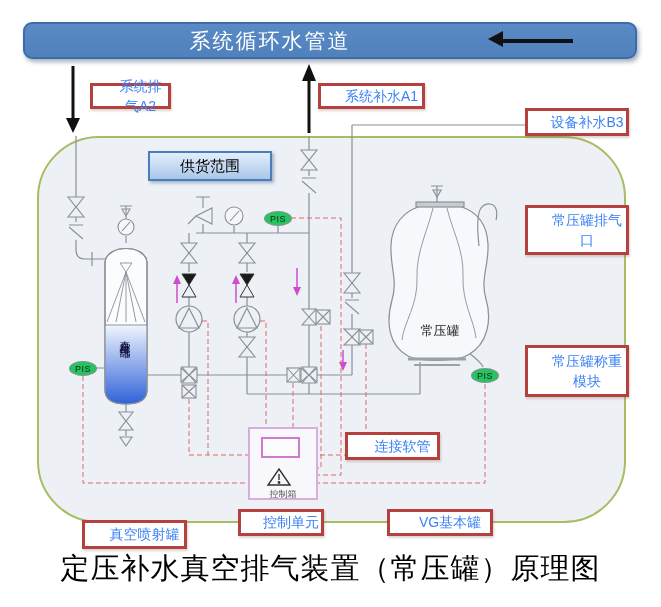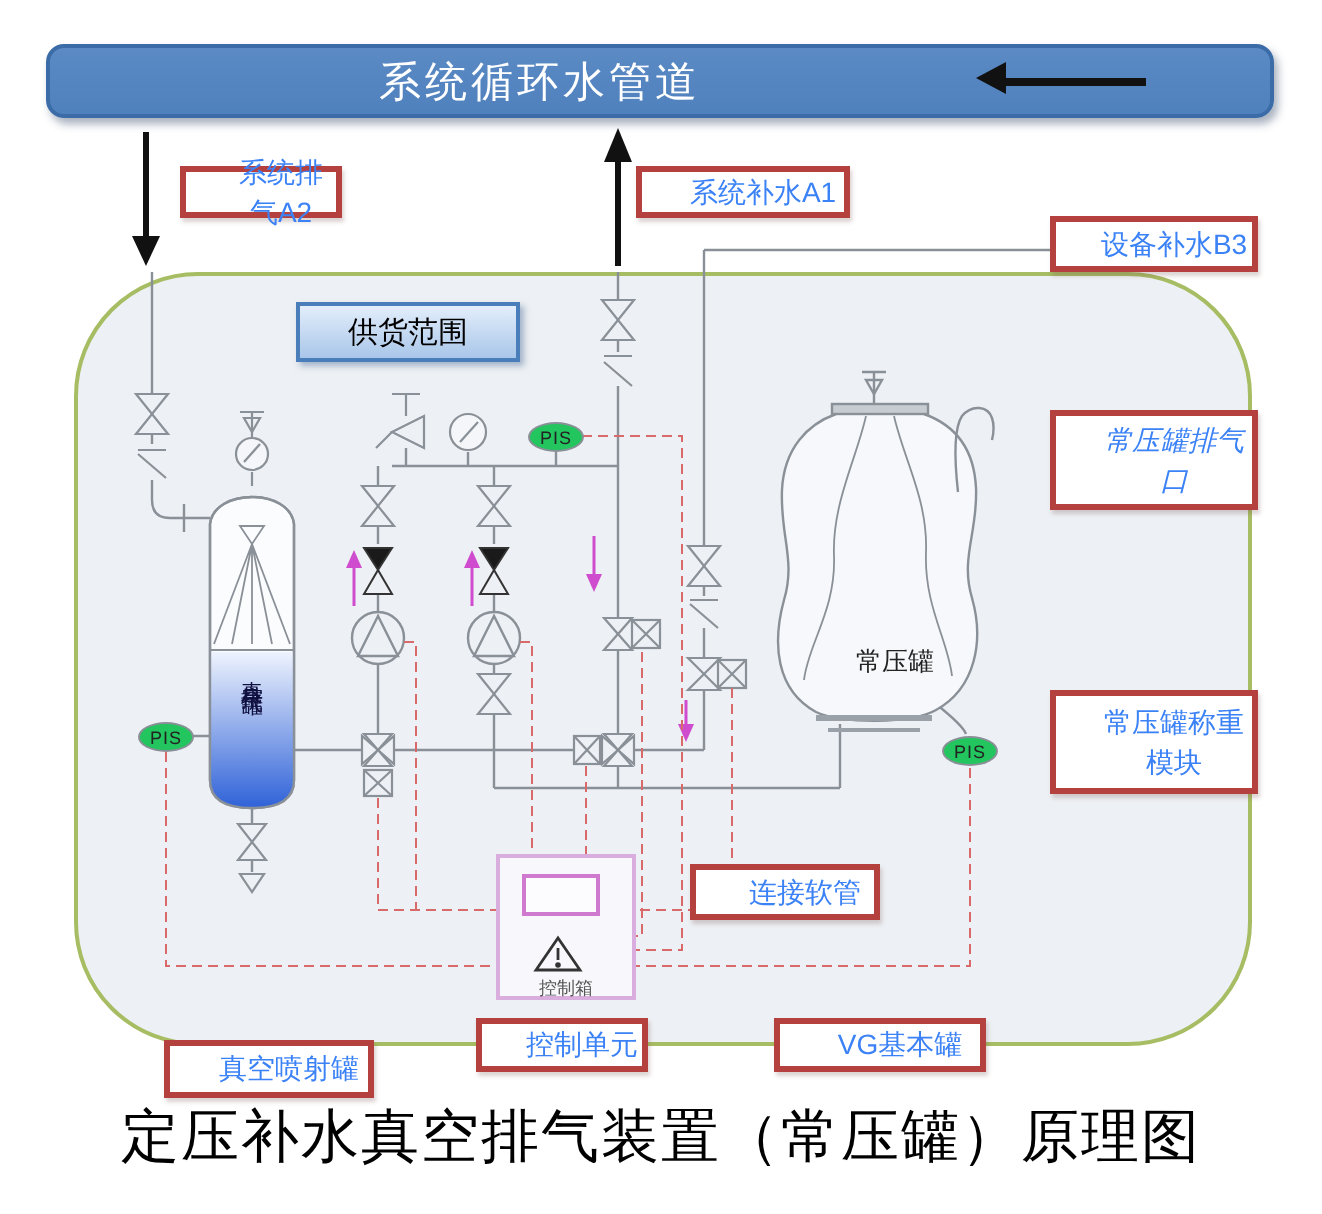--- a/index.html
+++ b/index.html
@@ -22,42 +22,42 @@
     background:#edf0f4;border:2px solid #a7bd63;border-radius:62px;z-index:1;box-sizing:border-box;}
 
   svg.draw{position:absolute;left:0;top:0;z-index:2;}
 
   
   .rlabel{position:absolute;background:#ffffff;border:3px solid #b5413f;
     color:#3b82f6;display:flex;align-items:center;justify-content:center;text-align:center;
     font-size:14px;line-height:1.45;z-index:4;box-sizing:border-box;box-shadow:1px 2px 2px rgba(120,80,80,.25);padding-left:20px;}
 
   
-  .scope{position:absolute;left:148px;top:151px;width:112px;height:30px;
+  .scope{position:absolute;left:148px;top:151px;width:124px;height:30px;
     background:linear-gradient(#e3eefb,#a9c6e9);border:2px solid #4a7ebb;
     box-shadow:2px 2px 3px rgba(90,120,160,.5);
     display:flex;align-items:center;justify-content:center;font-size:15px;color:#000;z-index:3;box-sizing:border-box;}
 
   
   .ctrlbox{position:absolute;left:248px;top:427px;width:70px;height:73px;
     border:2px solid #d9aede;background:rgba(251,250,253,.75);z-index:2;box-sizing:border-box;}
   .ctrlscreen{position:absolute;left:261px;top:437px;width:39px;height:21px;
     border:2px solid #cf79cf;background:#fcfbfe;z-index:3;box-sizing:border-box;}
   .ctrlbox-label{position:absolute;left:248px;top:488px;width:70px;text-align:center;
     font-size:9px;color:#555;z-index:4;}
 
   
   .pis{position:absolute;width:28px;height:15px;border:1px solid #8a9097;border-radius:50%;
     background:#22c55e;color:#222;font-size:9px;display:flex;align-items:center;justify-content:center;
     letter-spacing:.5px;z-index:4;box-sizing:border-box;}
 
   .vtank-text{position:absolute;left:117px;top:331px;height:70px;width:15px;
     writing-mode:vertical-rl;text-orientation:upright;font-size:11px;letter-spacing:2px;
     color:#101040;z-index:4;line-height:15px;}
-  .atank-text{position:absolute;left:413px;top:322px;width:54px;text-align:right;
+  .atank-text{position:absolute;left:413px;top:322px;width:54px;text-align:center;
     font-size:13px;color:#222;z-index:4;font-family:Liberation Serif, serif;}
 
   .title{position:absolute;left:0;top:549px;width:661px;text-align:center;
     font-family:"Liberation Serif",serif;font-size:29px;color:#000;letter-spacing:1px;z-index:5;}
 </style>
 </head>
 <body>
 
 <div class="canvas">
 
@@ -269,21 +269,21 @@
 
   <div class="rlabel" style="left:90px;top:83px;width:81px;height:26px;">
     <span>系统排气A2</span>
     </div>
   <div class="rlabel" style="left:318px;top:83px;width:107px;height:26px;">
     <span>系统补水A1</span>
     </div>
   <div class="rlabel" style="left:525px;top:108px;width:104px;height:28px;">
     <span>设备补水B3</span>
     </div>
-  <div class="rlabel" style="left:525px;top:205px;width:104px;height:50px;font-style:italic;">
+  <div class="rlabel" style="left:525px;top:205px;width:104px;height:50px;">
     <span>常压罐排气口</span>
     </div>
   <div class="rlabel" style="left:525px;top:345px;width:104px;height:52px;">
     <span>常压罐称重模块</span>
     </div>
   <div class="rlabel" style="left:345px;top:400px;width:95px;height:28px;margin-top:32px;">
     <span>连接软管</span>
     </div>
   <div class="rlabel" style="left:82px;top:508px;width:105px;height:29px;margin-top:12px;">
     <span>真空喷射罐</span>

